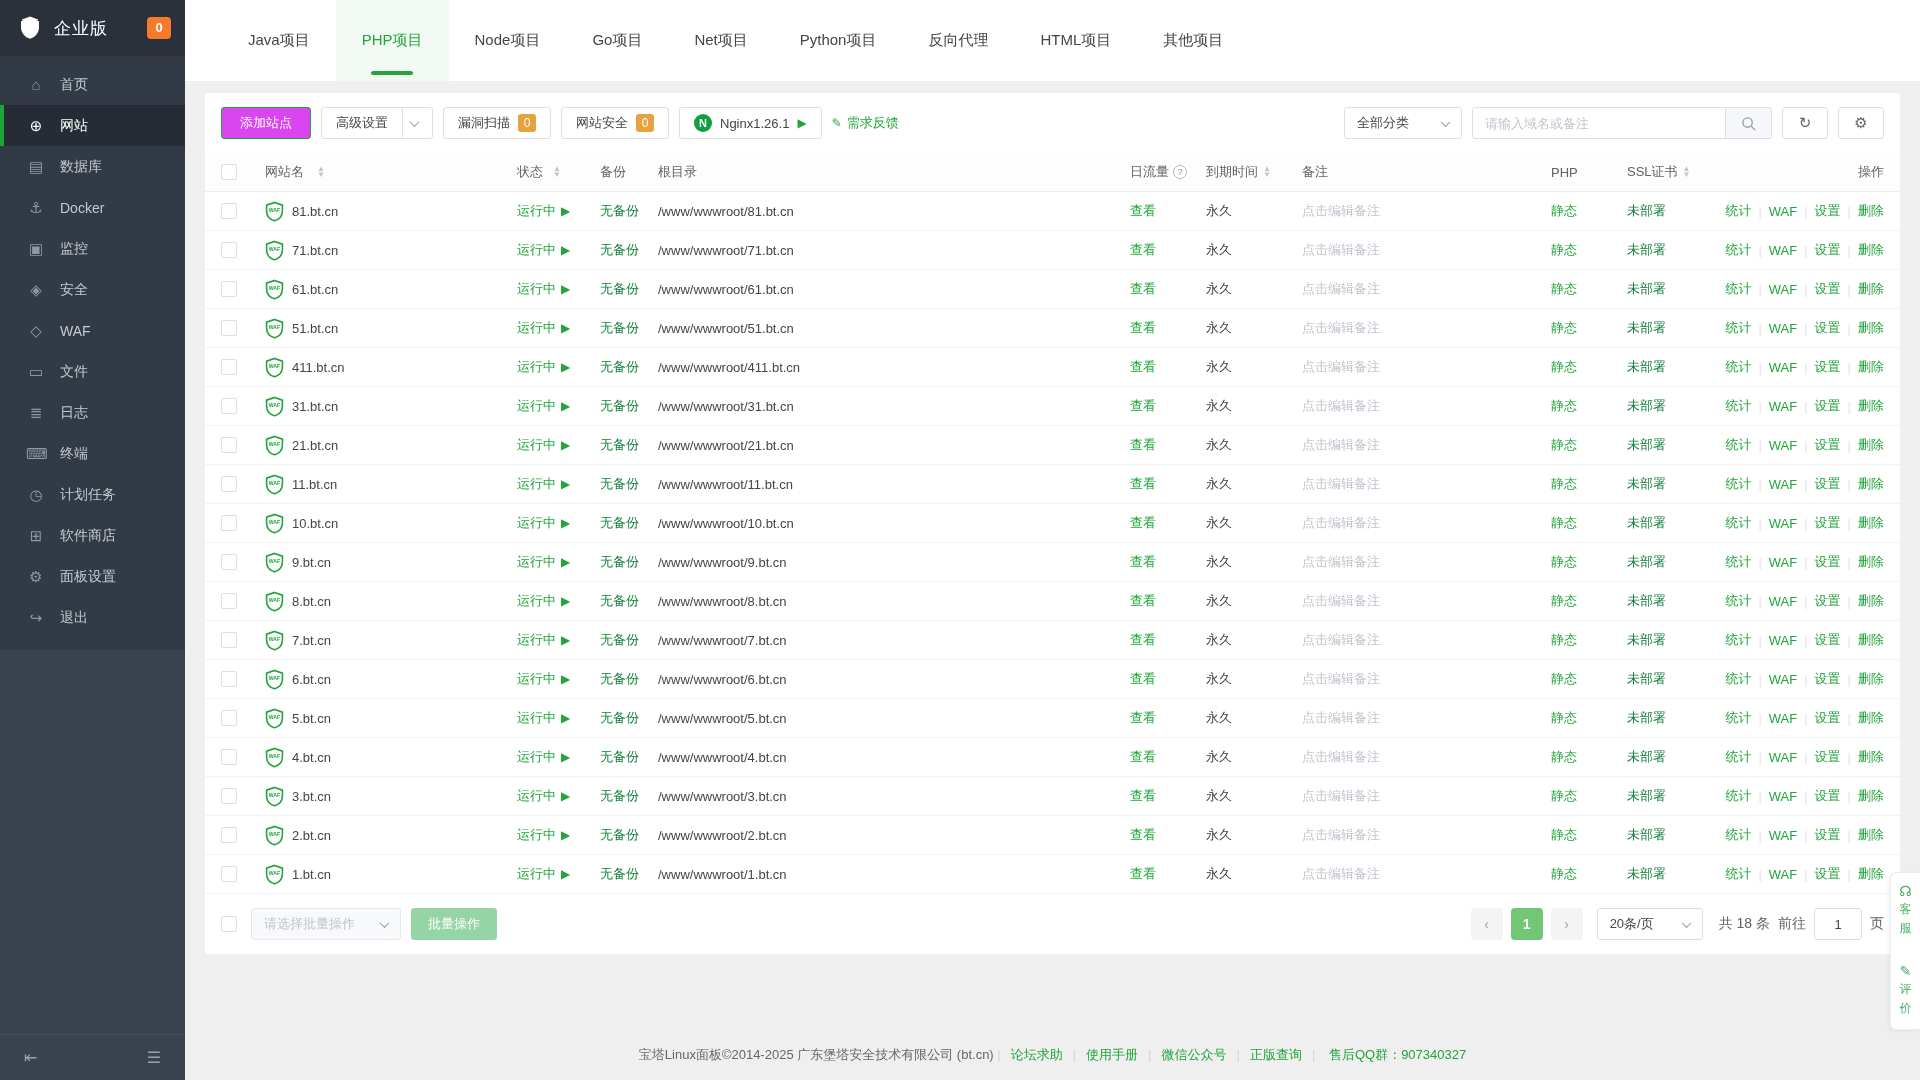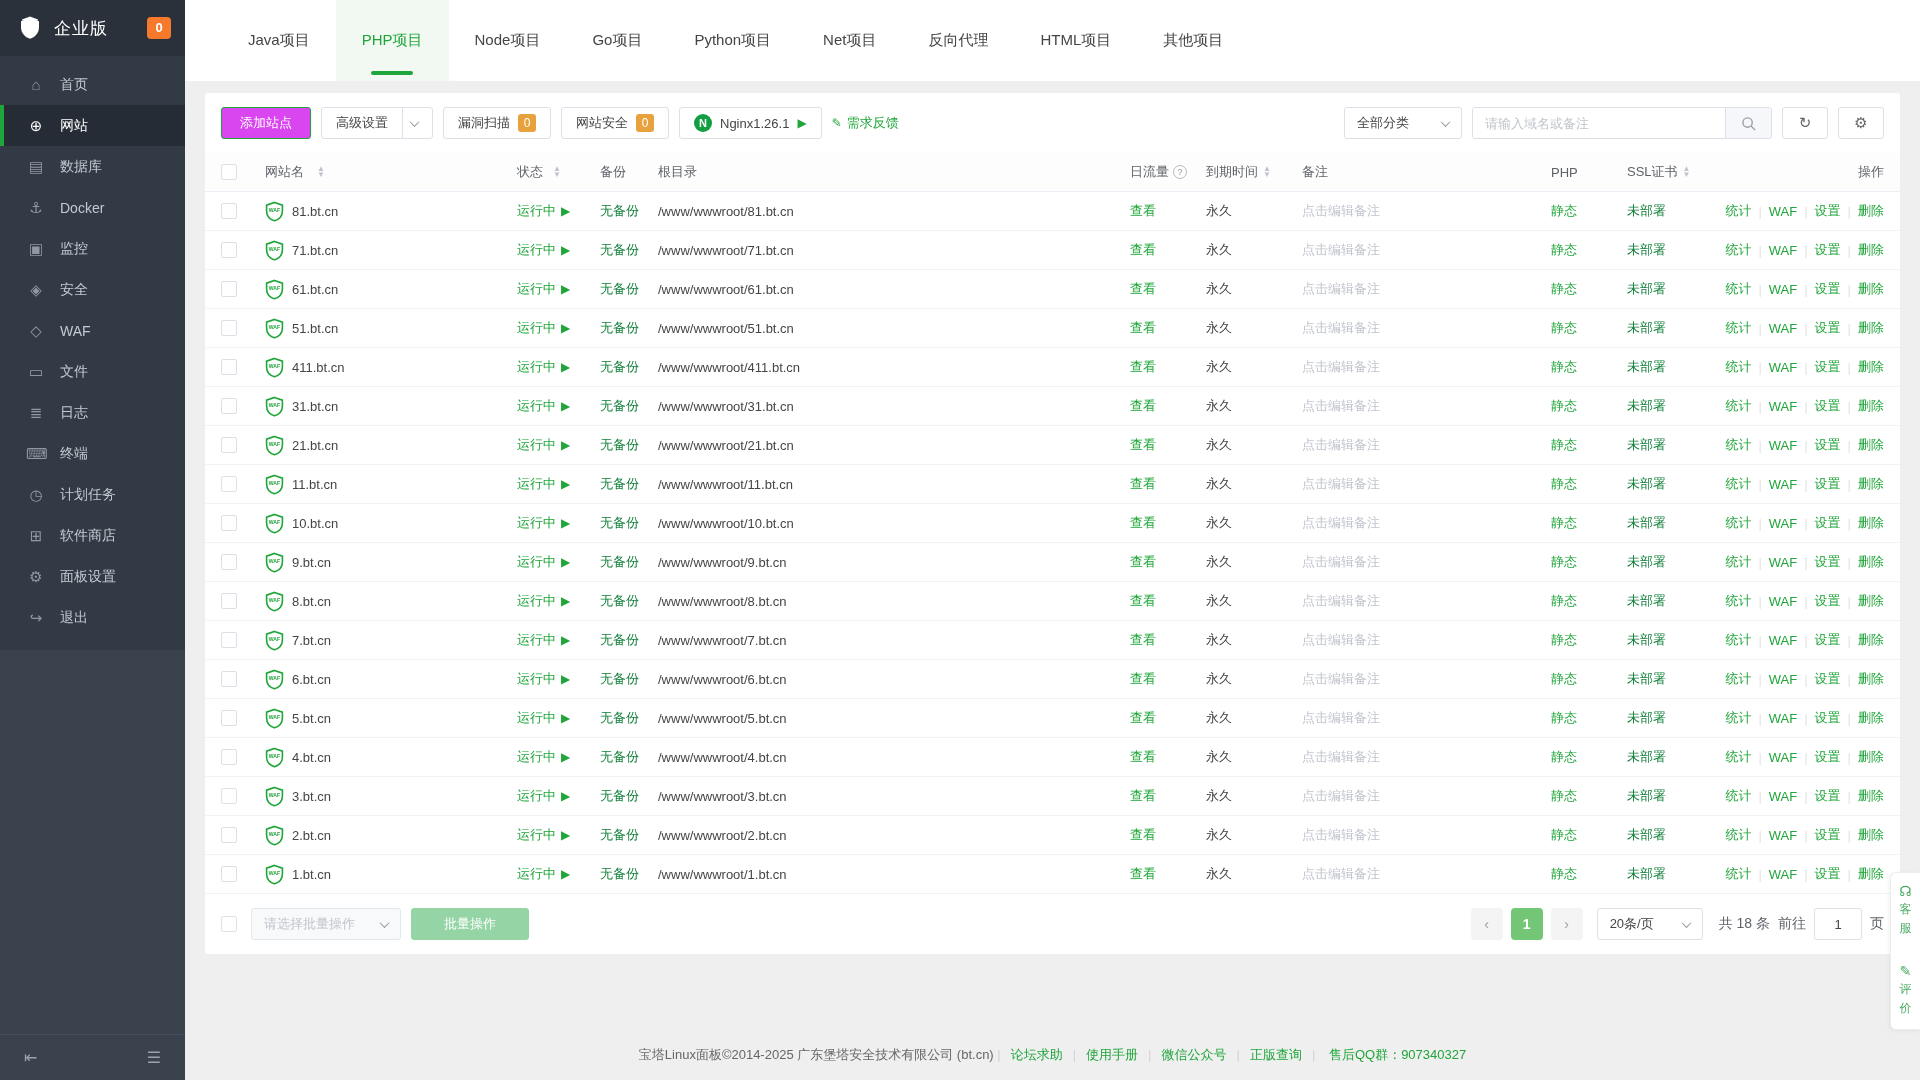--- a/index.html
+++ b/index.html
@@ -71,21 +71,21 @@
   .txt-green { color:#20a53a; }
   .txt-warn { color:#15803d; }
   .txt-mute { color:#c0c4cc; }
   .a-link { color:#20a53a; cursor:pointer; }
   .a-sep { color:#e3e3e3; }
   .site-ic { flex:0 0 auto; display:flex; }
 
   
   .pagebar { display:flex; align-items:center; padding:14px 16px; gap:10px; }
   .batch-select { width:150px; height:32px; background:#f8f9fb; border:1px solid #e4e7ed; border-radius:3px; display:inline-flex; align-items:center; justify-content:space-between; padding:0 12px; color:#c0c4cc; cursor:not-allowed; }
-  .btn-batch { background:#95d5a5; color:#fff; border:1px solid #95d5a5; padding:0 32px; }
+  .btn-batch { background:#95d5a5; color:#fff; border:1px solid #95d5a5; padding:0 16px; }
   .pager { margin-left:auto; display:flex; align-items:center; gap:8px; }
   .pg-btn { min-width:32px; height:32px; border-radius:4px; background:#f4f4f5; color:#9aa0a6; display:inline-flex; align-items:center; justify-content:center; font-size:14px; cursor:pointer; }
   .pg-btn.active { background:#74c677; color:#fff; font-weight:bold; }
   .pg-size { width:106px; height:32px; margin-left:6px; }
   .pg-total { color:#5f6368; font-size:14px; margin-left:8px; }
   .pg-input { width:48px; height:32px; border:1px solid #dcdfe6; border-radius:3px; text-align:center; font-size:13px; color:#454545; outline:none; font-family:inherit; }
   .pg-word { color:#5f6368; font-size:14px; }
 
   
   .footer { margin-top:auto; padding:12px 0 16px; text-align:center; color:#666; font-size:13px; }
@@ -176,22 +176,22 @@
   </div>
 </div>
 
 <div class="main">
 
   <div class="tabbar">
       <div class="tab">Java项目</div>
       <div class="tab active">PHP项目</div>
       <div class="tab">Node项目</div>
       <div class="tab">Go项目</div>
+      <div class="tab">Net项目</div>
       <div class="tab">Python项目</div>
-      <div class="tab">Net项目</div>
       <div class="tab">反向代理</div>
       <div class="tab">HTML项目</div>
       <div class="tab">其他项目</div>
     </div>
 
   <div class="card">
 
     <div class="toolbar">
       <div class="btn btn-primary">添加站点</div>
       <div class="btn btn-outline">

